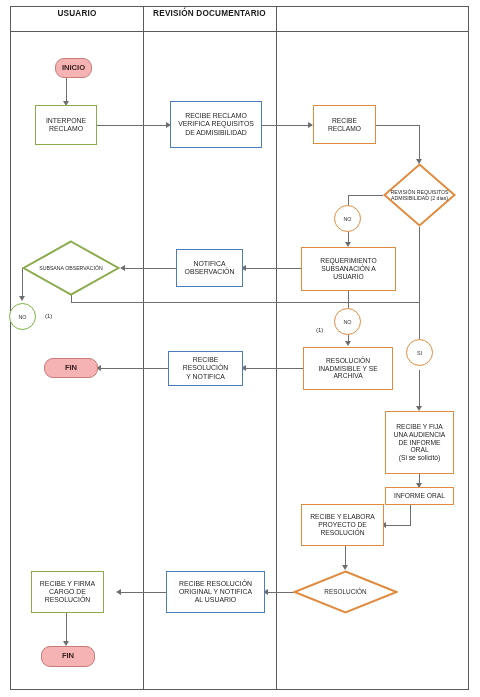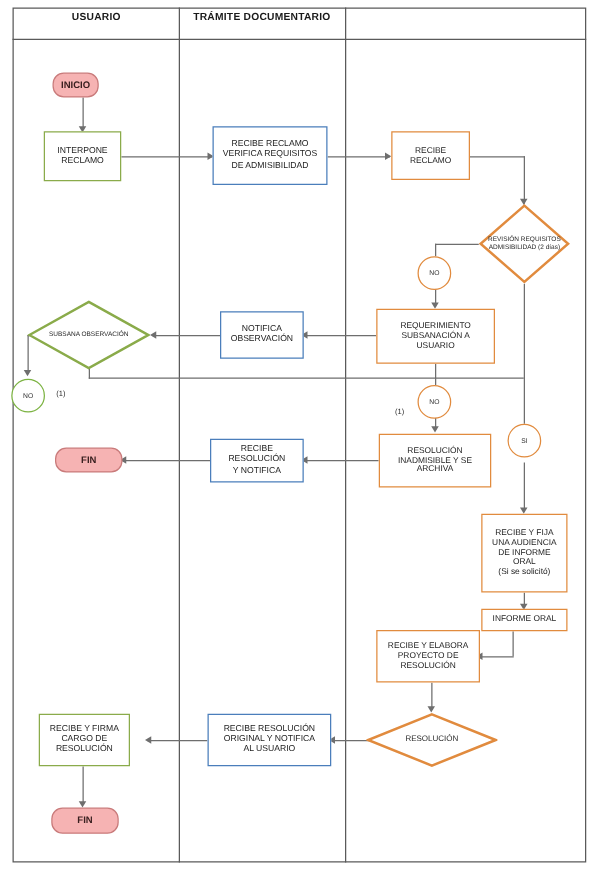--- a/index.html
+++ b/index.html
@@ -55,21 +55,21 @@
 
 <div id="page">
 
   <div class="frame"></div>
 
   <div class="hdr-row"></div>
   <div class="hdr-cell" style="left:11px;width:132px;">
     <span>USUARIO</span>
   </div>
   <div class="hdr-cell" style="left:143px;width:133px;">
-    <span>TRÁMITE  DOCUMENTARIO</span>
+    <span>REVISIÓN  DOCUMENTARIO</span>
   </div>
 
   <div class="vline" style="left:143px;top:6px;height:684px;"></div>
   <div class="vline" style="left:276px;top:6px;height:684px;"></div>
 
   <div class="ln v thick" style="left:66px;top:78px;height:26px;"></div>
   <div class="arrow down" style="left:63px;top:101px;"></div>
 
   <div class="ln h thick" style="left:97px;top:125px;width:73px;"></div>
   <div class="arrow right" style="left:166px;top:122px;"></div>
@@ -126,21 +126,21 @@
 
   <div class="ln h thick" style="left:265px;top:592px;width:38px;"></div>
   <div class="arrow left" style="left:263px;top:589px;"></div>
 
   <div class="ln h thick" style="left:118px;top:592px;width:48px;"></div>
   <div class="arrow left" style="left:116px;top:589px;"></div>
 
   <div class="ln v thick" style="left:66px;top:613px;height:31px;"></div>
   <div class="arrow down" style="left:63px;top:641px;"></div>
 
-  <div class="node pill" style="left:42px;top:58px;width:37px;height:20px;justify-content:center;">
+  <div class="node pill" style="left:55px;top:58px;width:37px;height:20px;justify-content:center;">
     <span>INICIO</span>
   </div>
 
   <div class="node box-green" style="left:35px;top:105px;width:62px;height:40px;">
     <div>
       <span>INTERPONE</span>
       <span>RECLAMO</span>
     </div>
   </div>
 

